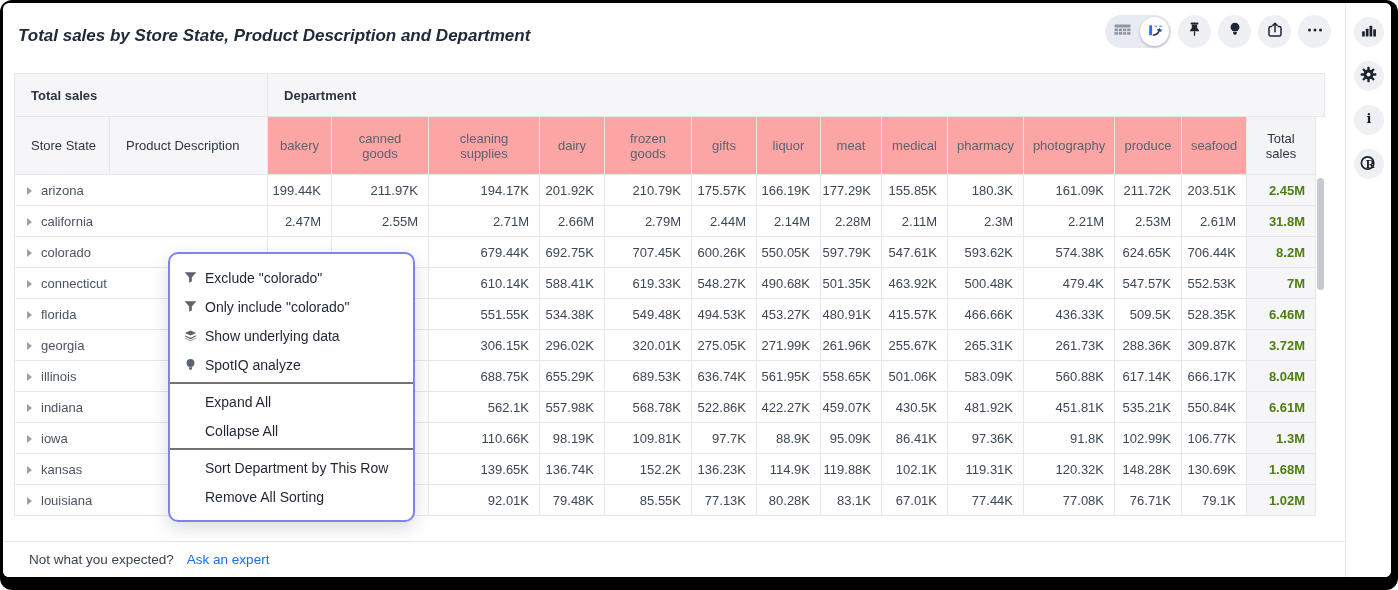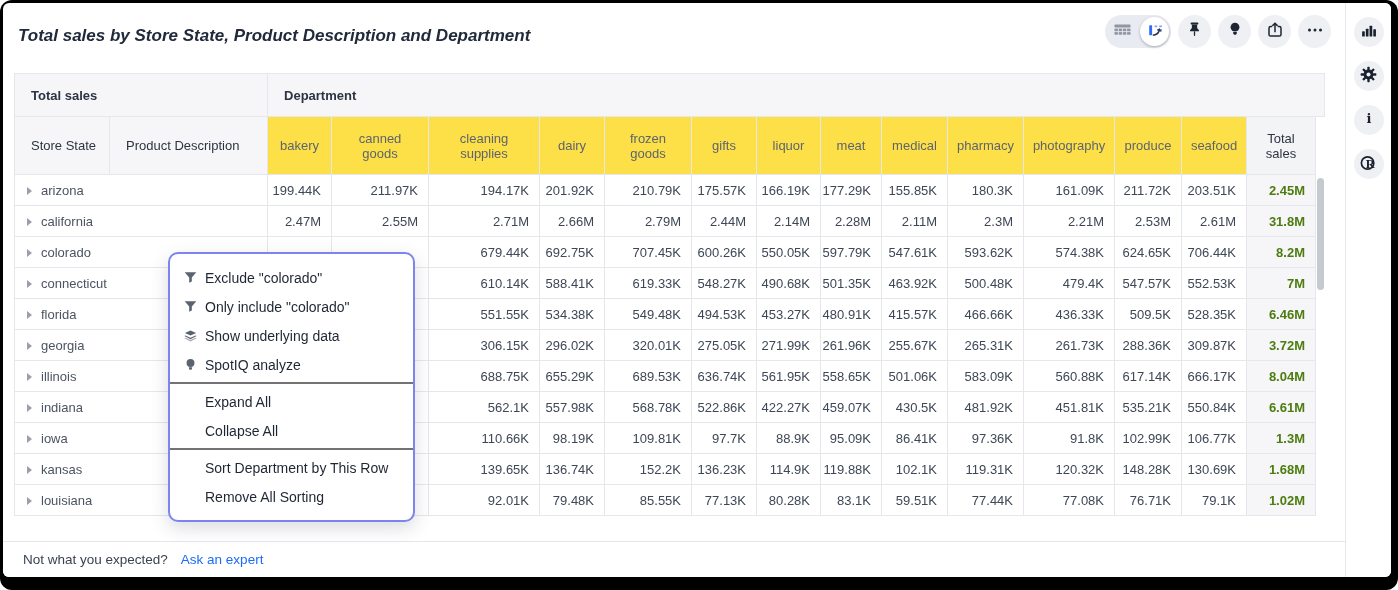--- a/index.html
+++ b/index.html
@@ -26,21 +26,21 @@
     align-items: center; justify-content: center; cursor: pointer; }
 
   
   .table-area { position: absolute; left: 11px; top: 70px; }
   table { border-collapse: collapse; table-layout: fixed; width: 1310px; font-size: 13px; }
   th, td { border: 1px solid #e6e7ea; overflow: hidden; }
   tr.h1 th { height: 43px; background: #f6f6f8; text-align: left; padding-left: 16px;
     font-weight: bold; color: #2c3442; font-size: 13px; }
   tr.h2 th { height: 58px; font-weight: normal; vertical-align: middle; }
   th.rowhead { background: #f6f6f8; text-align: left; padding-left: 16px; font-weight: bold; color: #2c3442; }
-  th.dept-col { background: #fde047; color: #5d6470; text-align: center; word-spacing: 60px; padding: 0 4px; }
+  th.dept-col { background: #fca5a5; color: #5d6470; text-align: center; word-spacing: 60px; padding: 0 4px; }
   th.total-col { background: #f3f4f6; color: #2c3442; font-weight: bold; text-align: center; word-spacing: 60px; }
   th.gutter, td.gutter { border: none; border-left: 1px solid #e6e7ea; background: #fff; }
   tbody td { height: 31px; }
   td.state-cell { padding-left: 12px; color: #4b5462; background: #fff; white-space: nowrap; }
   .caret { display: inline-block; width: 0; height: 0; border-left: 5px solid #99a0a9;
     border-top: 4px solid transparent; border-bottom: 4px solid transparent; margin-right: 9px; }
   td.val { text-align: right; padding-right: 10px; color: #3e4755; background: #fff; }
   td.totalval { text-align: right; padding-right: 10px; font-weight: bold; color: #4d7c0f; background: #f6f6f8; }
   .scroll-thumb { position: absolute; left: 1303px; top: 105px; width: 7px; height: 112px;
     border-radius: 4px; background: #c5cad1; cursor: pointer; }
@@ -50,21 +50,21 @@
     border: 2px solid #7d84ee; border-radius: 10px; box-shadow: 0 6px 18px rgba(55,60,90,.18);
     padding: 6px 0; z-index: 10; }
   .menu-section { padding: 3px 0; }
   .menu-section + .menu-section { border-top: 2px solid #737373; }
   .menu-item { height: 29px; display: flex; align-items: center; padding: 0 12px 0 11px; gap: 6px;
     font-size: 14px; color: #1f2633; cursor: pointer; }
   .mi-icon { width: 18px; display: flex; justify-content: center; align-items: center; flex: 0 0 18px; }
 
   
   .footer { position: absolute; left: 0; right: 0; bottom: 0; height: 36px; border-top: 1px solid #e6e7ea;
-    display: flex; align-items: center; padding-left: 20px; gap: 13px; font-size: 13.5px; color: #3a4350; background: #fff; }
+    display: flex; align-items: center; padding-left: 26px; gap: 13px; font-size: 13.5px; color: #3a4350; background: #fff; }
   .footer-link { color: #1b6cf8; cursor: pointer; }
 </style>
 </head>
 <body>
 
 <div class="frame">
   <div class="app">
 
     <div class="main">
 
@@ -355,21 +355,21 @@
               <tr>
                 <td class="state-cell" colspan="2"><span class="caret"></span><span class="state-label">louisiana</span></td>
                 <td class="val"></td>
                 <td class="val"></td>
                 <td class="val">92.01K</td>
                 <td class="val">79.48K</td>
                 <td class="val">85.55K</td>
                 <td class="val">77.13K</td>
                 <td class="val">80.28K</td>
                 <td class="val">83.1K</td>
-                <td class="val">59.51K</td>
+                <td class="val">67.01K</td>
                 <td class="val">77.44K</td>
                 <td class="val">77.08K</td>
                 <td class="val">76.71K</td>
                 <td class="val">79.1K</td>
                 <td class="totalval">1.02M</td>
                 <td class="gutter"></td>
               </tr>
             </tbody>
         </table>
         <div class="scroll-thumb"></div>

